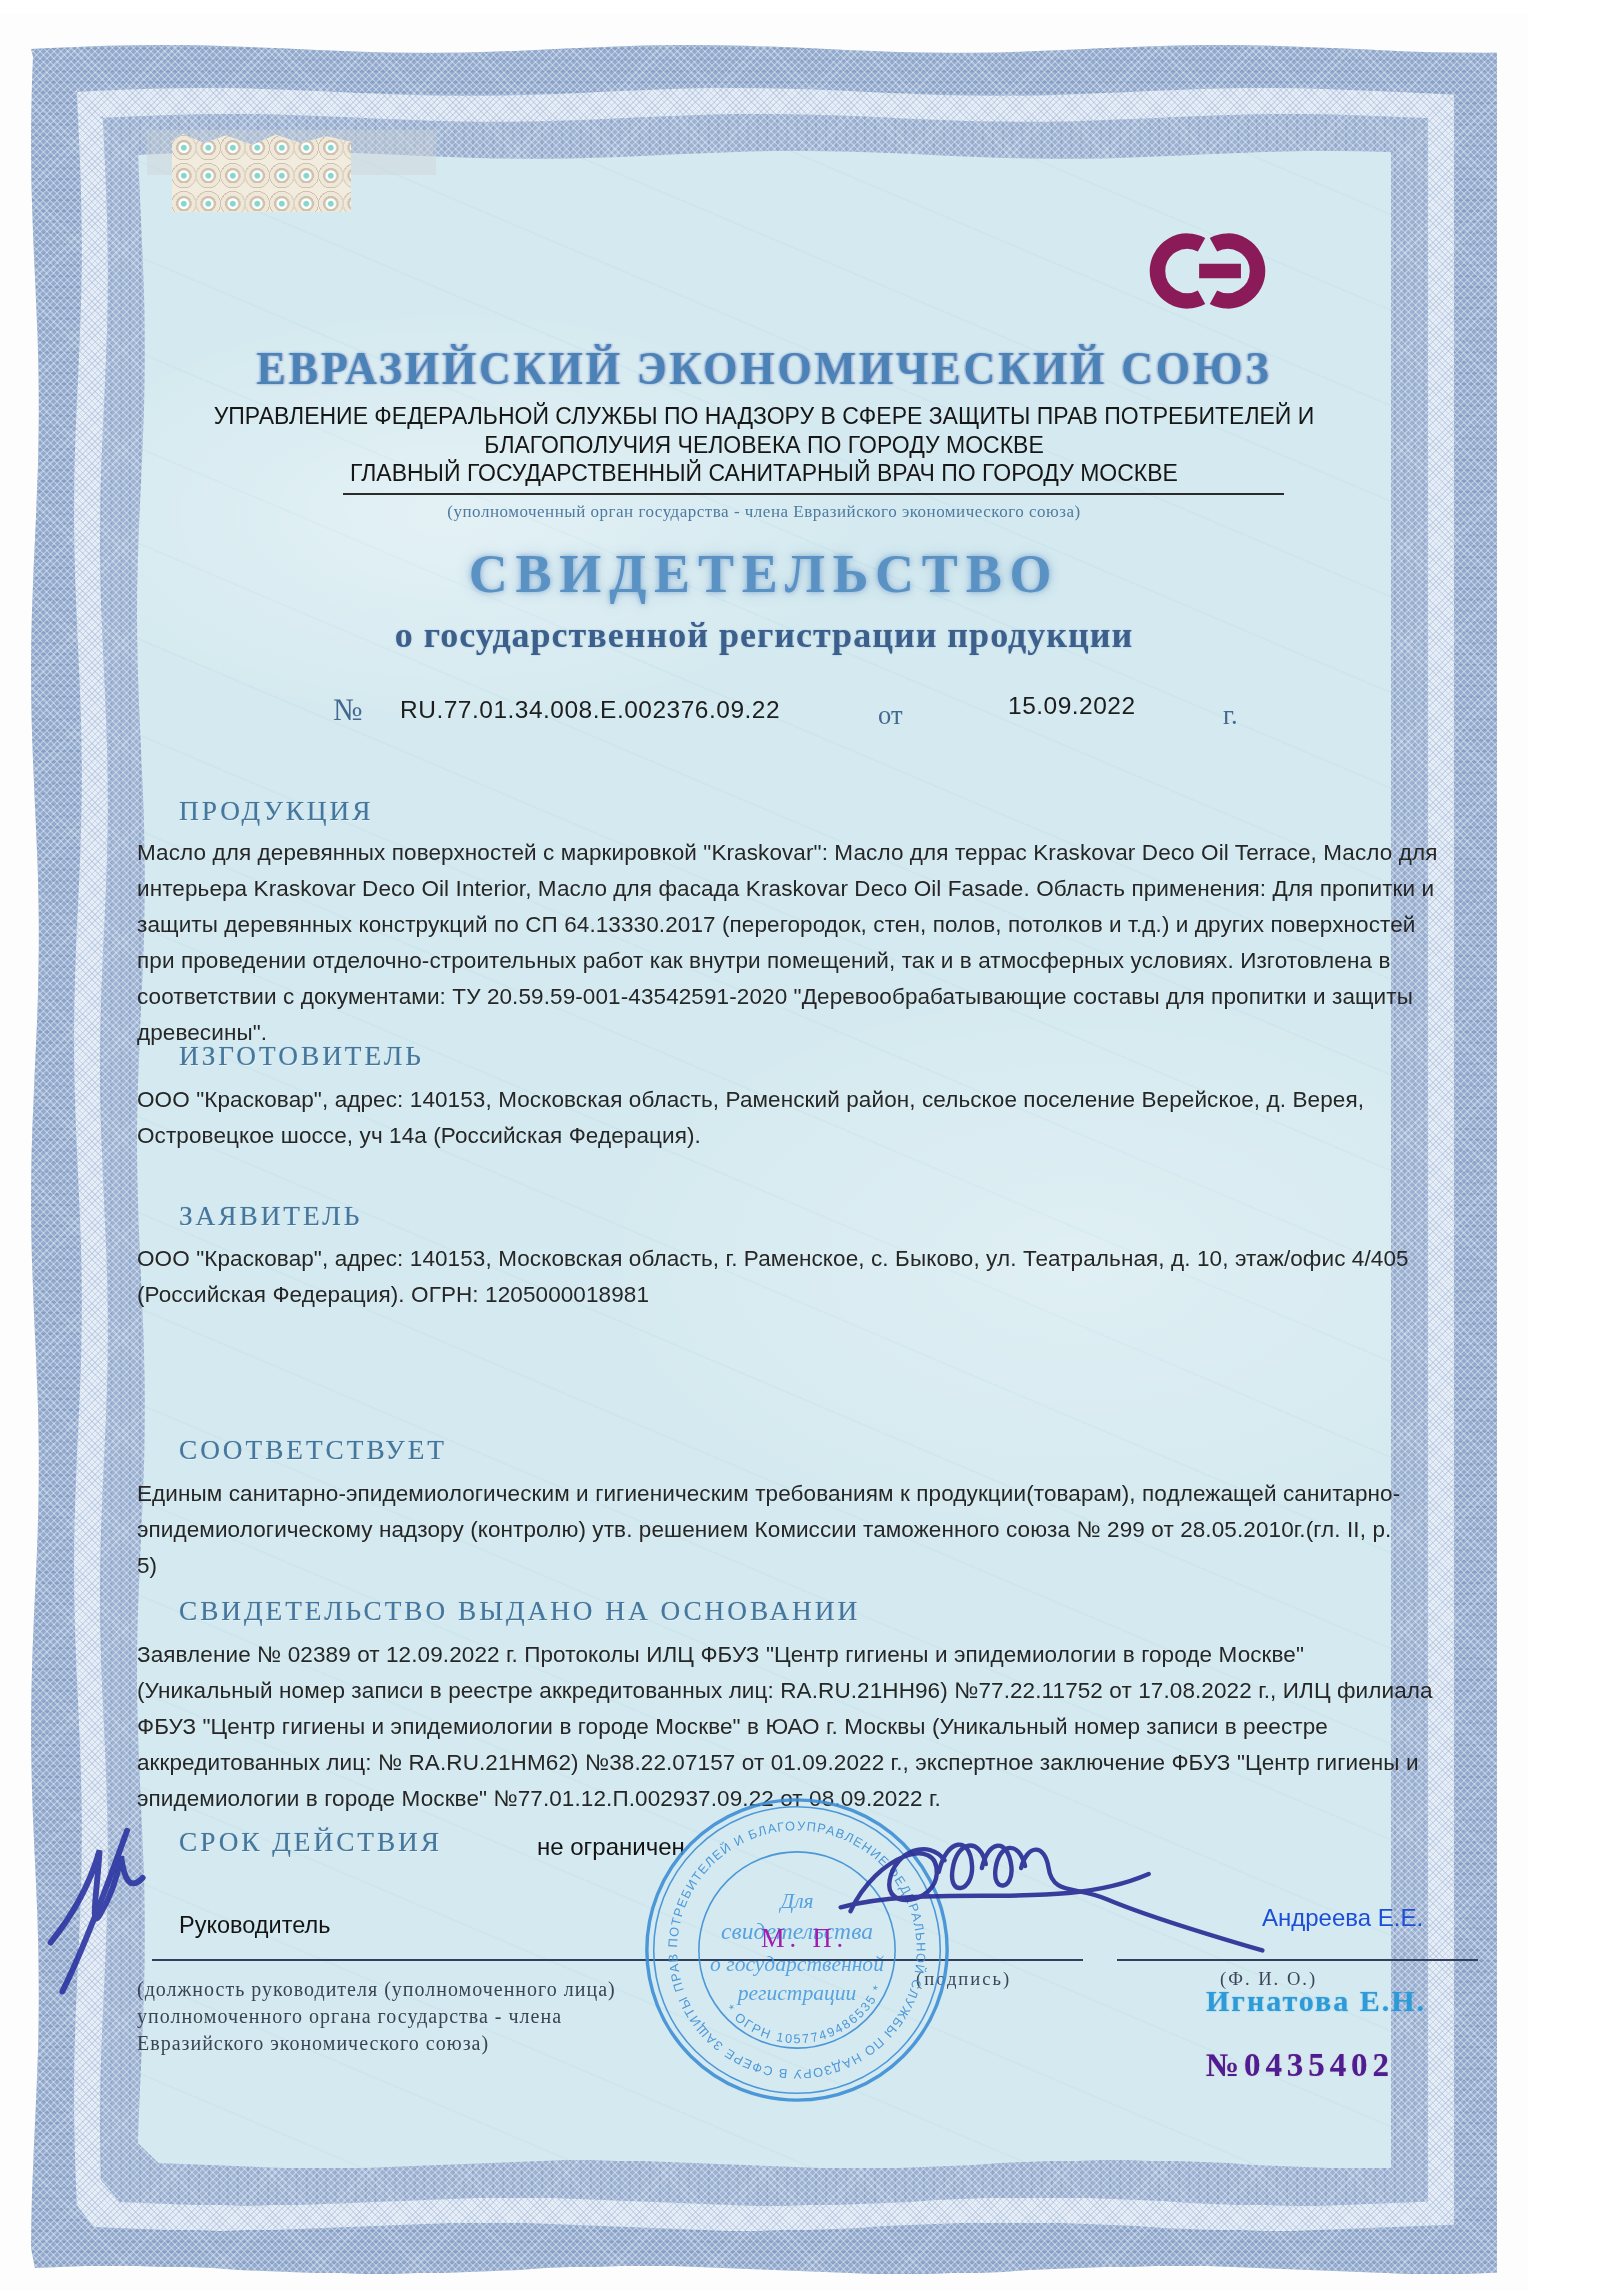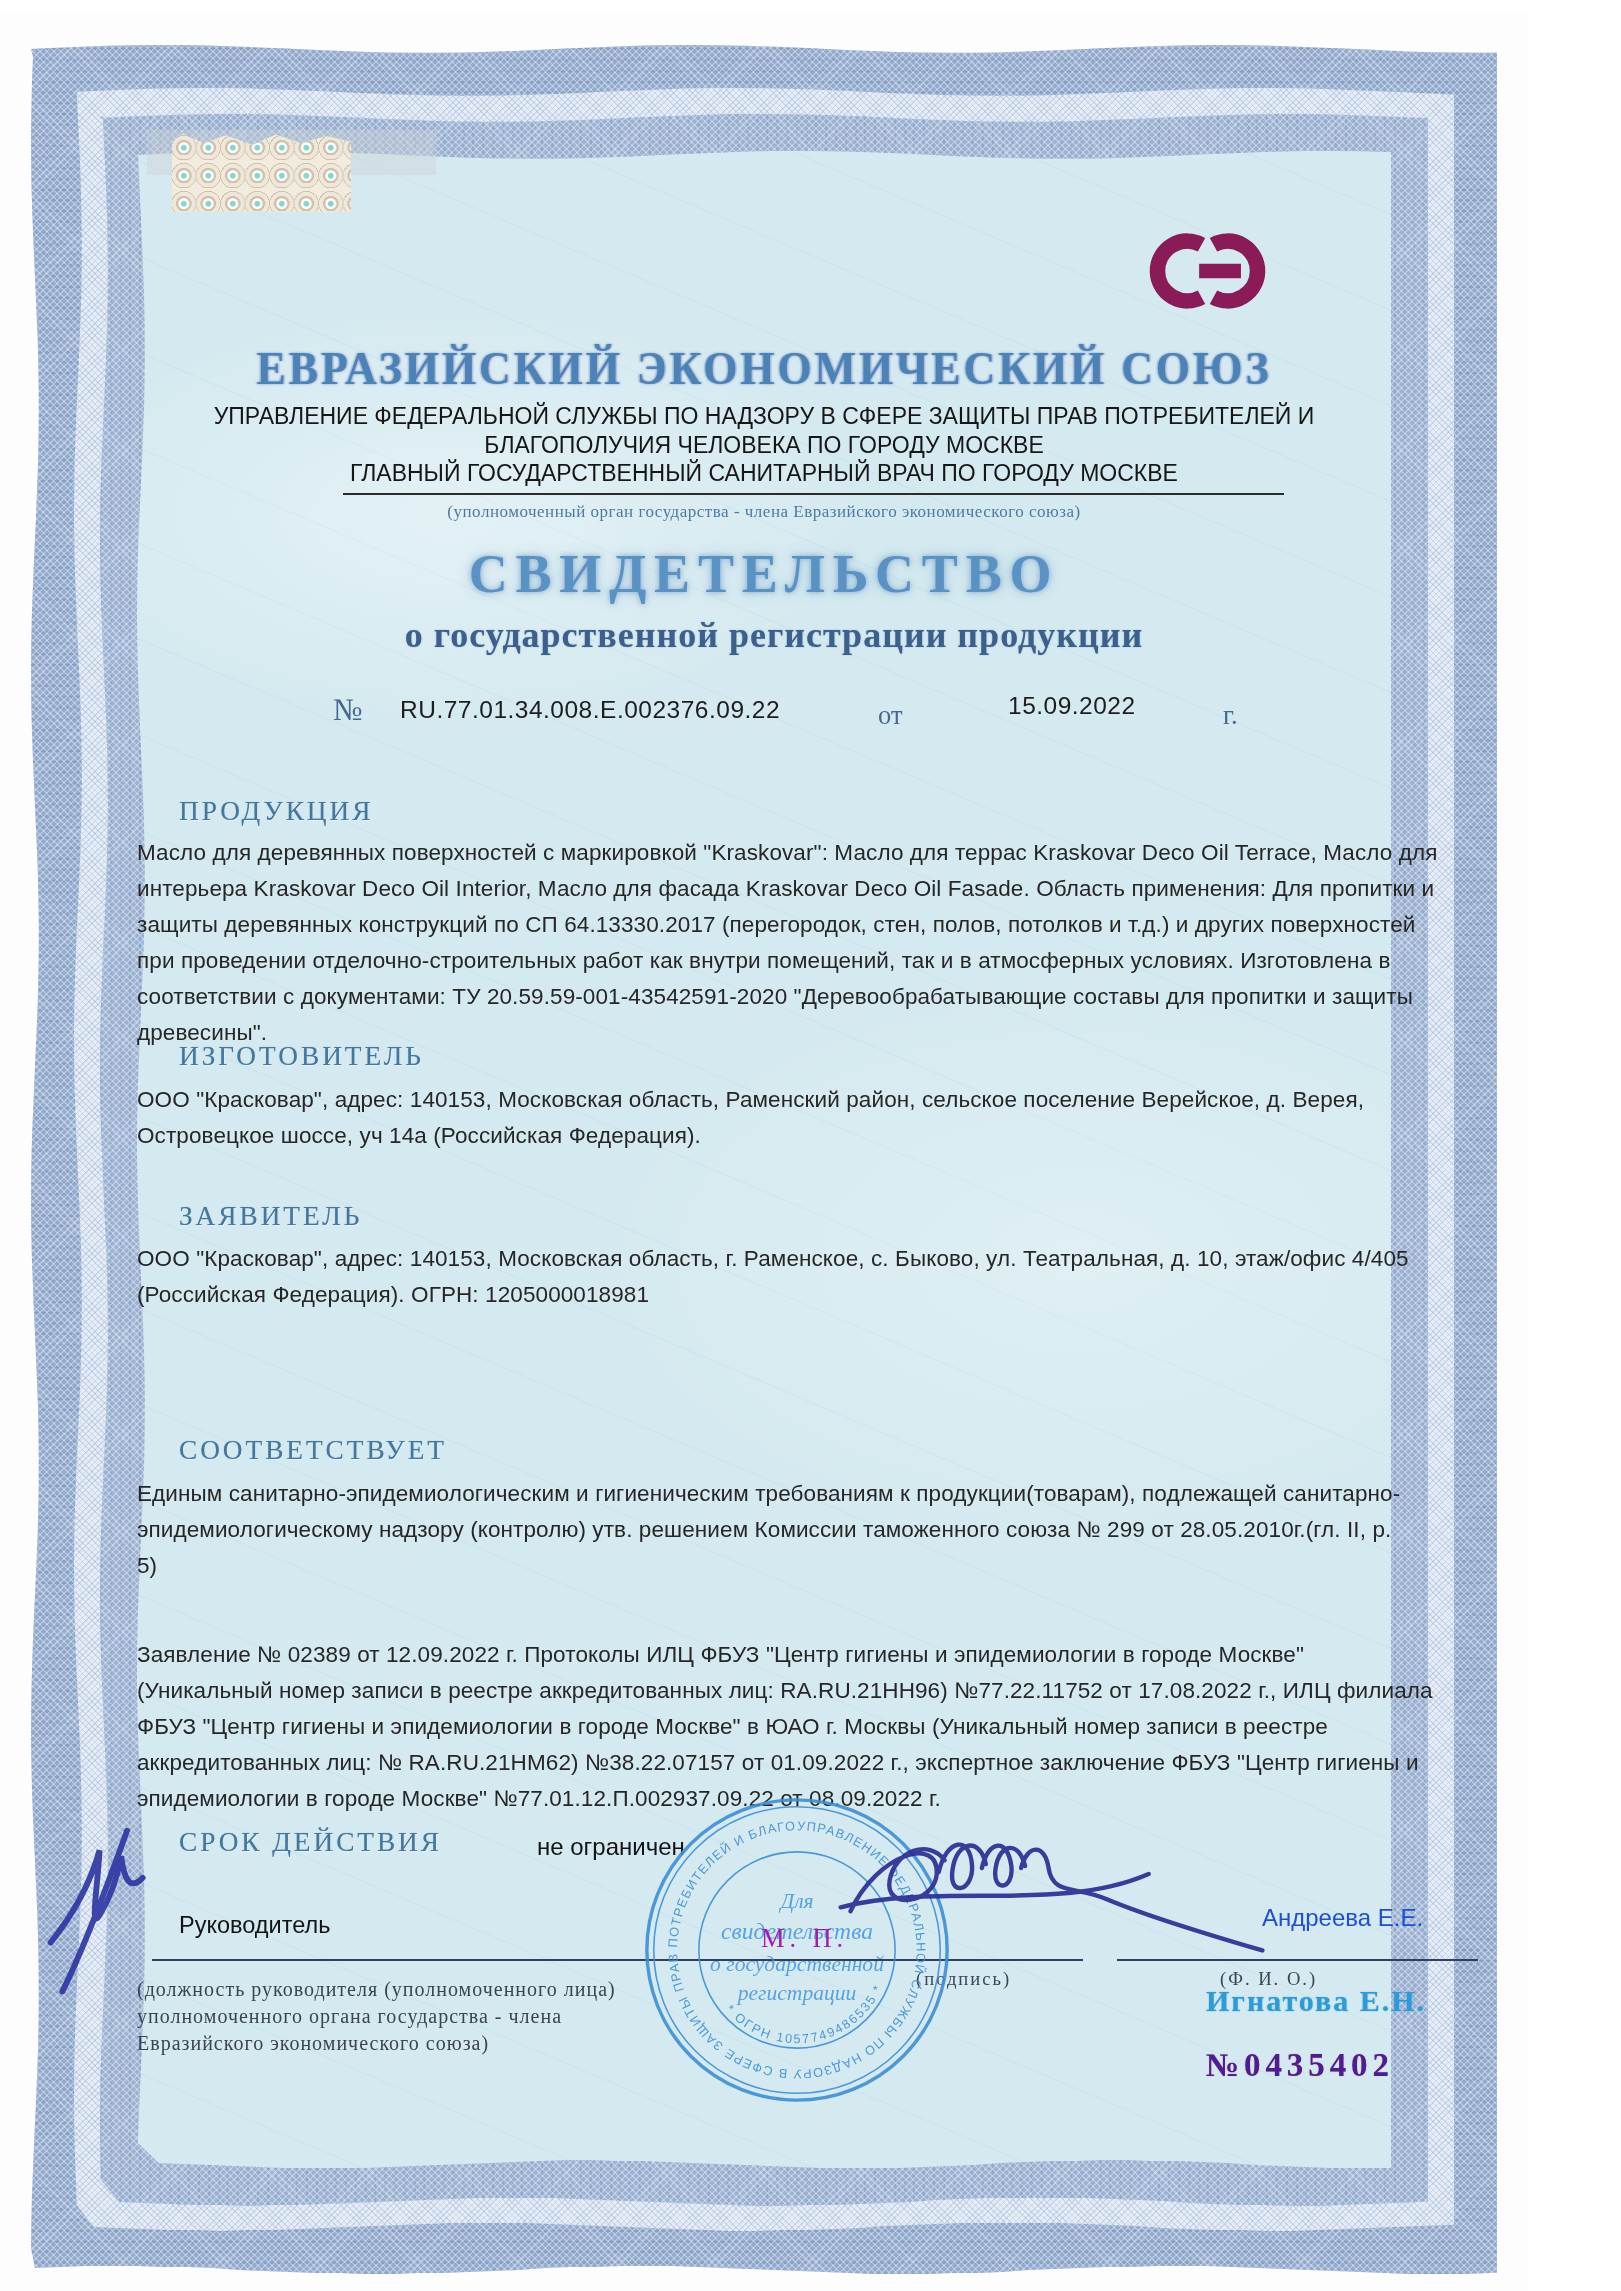--- a/index.html
+++ b/index.html
@@ -44,21 +44,21 @@
     color:#4c83b7;transform:scaleY(1.04);
     text-shadow:0 0 2.9px rgba(90,130,190,.55),1.5px 0 1px rgba(150,70,160,.22),-1.5px 0 1px rgba(70,80,180,.22);}
   .org-line{position:absolute;left:0;width:100%;text-align:center;color:#161616;
     font-size:23px;letter-spacing:0;}
   .org-rule{position:absolute;left:343px;top:479px;width:941px;height:2px;background:#2b2b2b;}
   .org-caption{position:absolute;left:0;top:488px;width:100%;text-align:center;
     font-family:"Liberation Serif",serif;font-size:17px;color:#4d7aa0;letter-spacing:0.5px;}
   .doc-title{position:absolute;left:0;top:529px;width:100%;text-align:center;
     font-family:"Liberation Serif",serif;font-weight:bold;font-size:54px;letter-spacing:7.8px;
     color:#5a92c3;text-shadow:0 0 4.9px rgba(95,140,195,.65),0 0 13.7px rgba(110,160,205,.45);}
-  .doc-subtitle{position:absolute;left:10px;top:600px;width:100%;text-align:center;
+  .doc-subtitle{position:absolute;left:0;top:600px;width:100%;text-align:center;
     font-family:"Liberation Serif",serif;font-weight:bold;font-size:36px;letter-spacing:1px;
     color:#3c608b;text-shadow:0 0 2px rgba(70,110,160,.35);}
   .num-label{position:absolute;font-family:"Liberation Serif",serif;color:#44688f;}
   .num-value{position:absolute;color:#1d1d1d;font-size:24.5px;letter-spacing:0.5px;}
   
   .sec-head{position:absolute;left:179px;font-family:"Liberation Serif",serif;
     font-size:27.4px;letter-spacing:2.9px;color:#44779e;
     text-shadow:0.6px 0.6px 0 rgba(255,255,255,.5),0 0 1px rgba(60,110,150,.5);}
   .sec-body{position:absolute;left:137px;width:1308px;color:#262626;
     font-size:22.5px;line-height:36px;letter-spacing:0.1px;}
@@ -126,20 +126,21 @@
 
   <div class="sec-head" style="top:1027px;">ИЗГОТОВИТЕЛЬ</div>
   <div class="sec-body" style="top:1068px;">ООО "Красковар", адрес: 140153, Московская область, Раменский район, сельское поселение Верейское, д. Верея, Островецкое шоссе, уч 14а (Российская Федерация).</div>
 
   <div class="sec-head" style="top:1187px;">ЗАЯВИТЕЛЬ</div>
   <div class="sec-body" style="top:1227px;">ООО "Красковар", адрес: 140153, Московская область, г. Раменское, с. Быково, ул. Театральная, д. 10, этаж/офис 4/405 (Российская Федерация). ОГРН: 1205000018981</div>
 
   <div class="sec-head" style="top:1421px;">СООТВЕТСТВУЕТ</div>
   <div class="sec-body" style="top:1462px;width:1274px;">Единым санитарно-эпидемиологическим и гигиеническим требованиям к продукции(товарам), подлежащей санитарно-эпидемиологическому надзору (контролю) утв. решением Комиссии таможенного союза № 299 от 28.05.2010г.(гл. II, р. 5)</div>
 
+  <div class="sec-head" style="top:1582px;">СВИДЕТЕЛЬСТВО ВЫДАНО НА ОСНОВАНИИ</div>
   <div class="sec-body" style="top:1623px;">Заявление № 02389 от 12.09.2022 г. Протоколы ИЛЦ ФБУЗ "Центр гигиены и эпидемиологии в городе Москве" (Уникальный номер записи в реестре аккредитованных лиц: RA.RU.21HH96) №77.22.11752 от 17.08.2022 г., ИЛЦ филиала ФБУЗ "Центр гигиены и эпидемиологии в городе Москве" в ЮАО г. Москвы (Уникальный номер записи в реестре аккредитованных лиц: № RA.RU.21HM62) №38.22.07157 от 01.09.2022 г., экспертное заключение ФБУЗ "Центр гигиены и эпидемиологии в городе Москве" №77.01.12.П.002937.09.22 от 08.09.2022 г.</div>
 
   <div class="sec-head" style="top:1813px;">СРОК ДЕЙСТВИЯ</div>
   <div class="validity-value">не ограничен</div>
 
   <div class="head-label">Руководитель</div>
   <div class="sig-line" style="left:152px;width:931px;"></div>
   <div class="sig-caption" style="left:916px;top:1954px;">(подпись)</div>
   <div class="head-caption">(должность руководителя (уполномоченного лица) уполномоченного органа государства - члена Евразийского экономического союза)</div>
 

